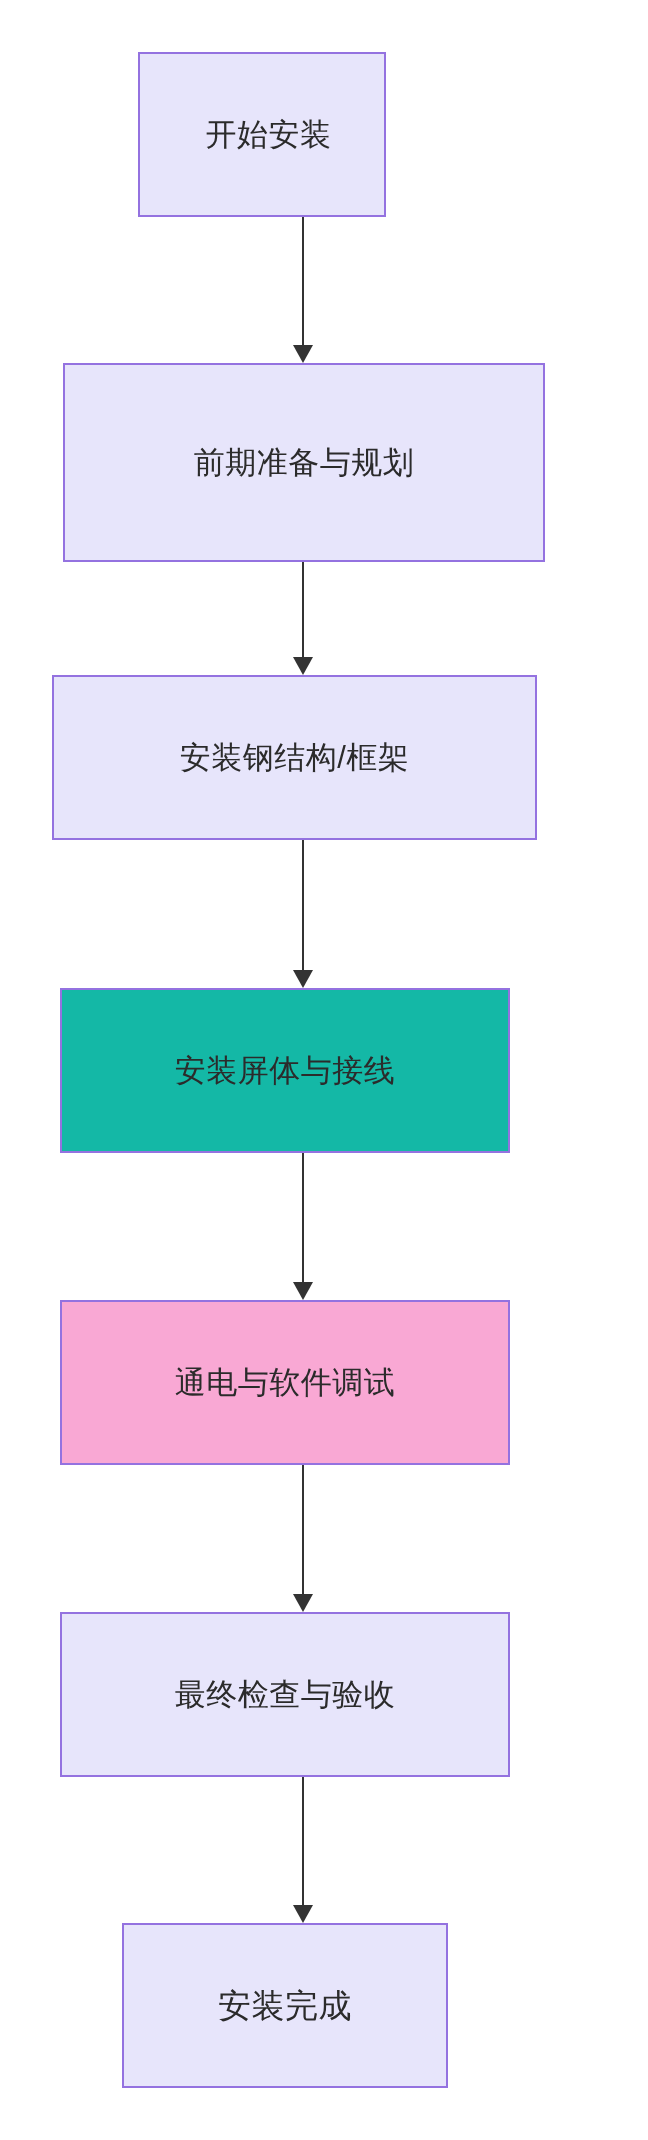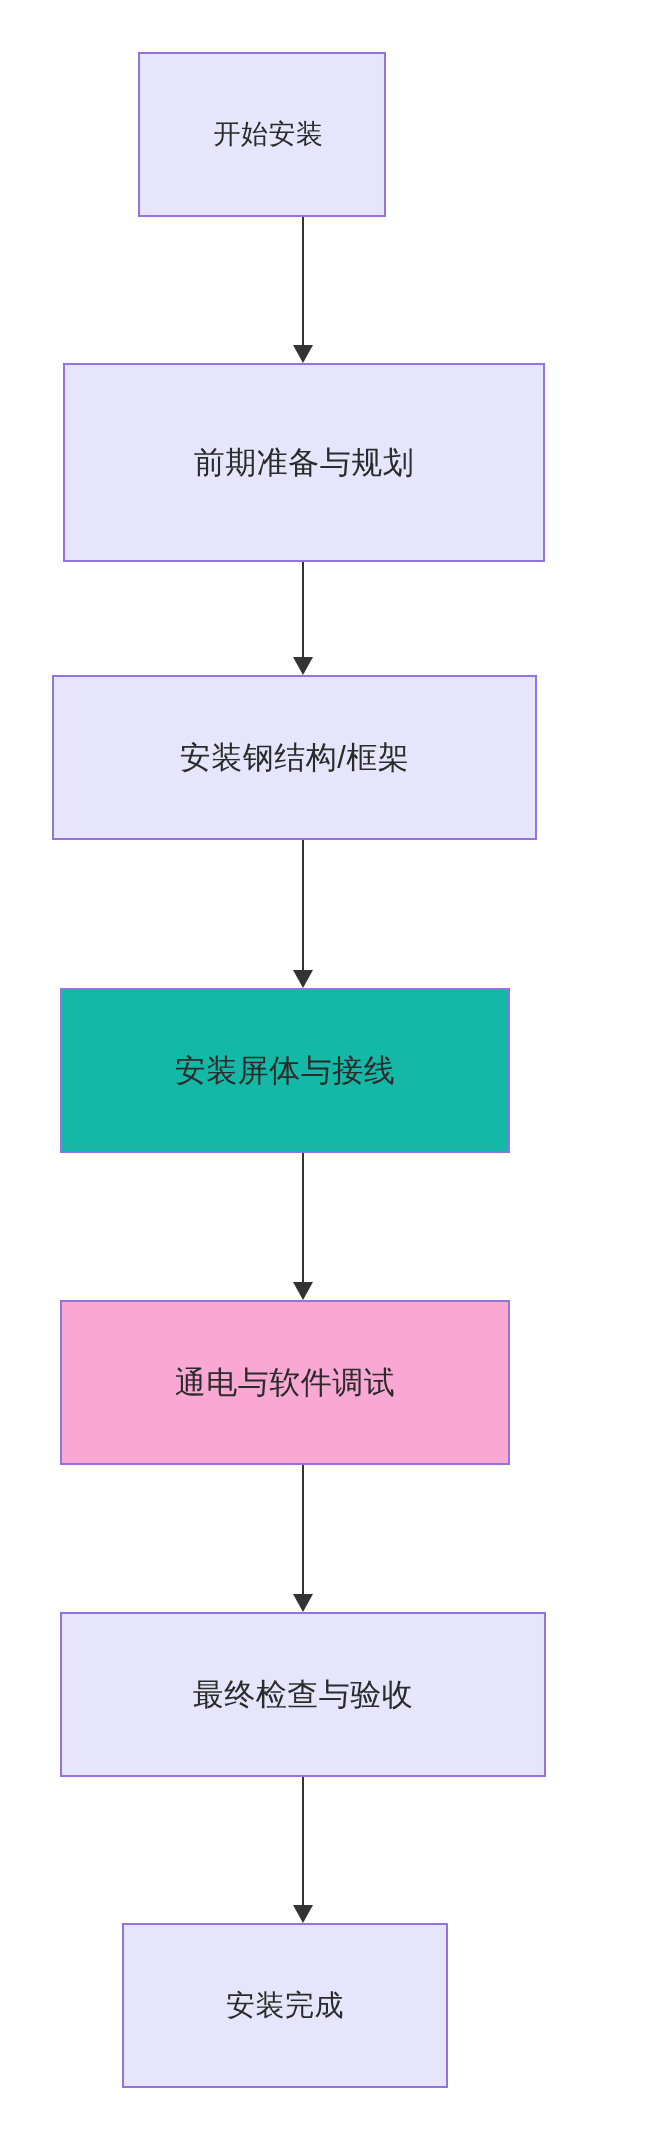--- a/index.html
+++ b/index.html
@@ -66,35 +66,35 @@
         <polygon points="293,1282 313,1282 303,1300" fill="#333333"></polygon>
         <line x1="303" y1="1465" x2="303" y2="1594" stroke="#333333" stroke-width="2"></line>
         <polygon points="293,1594 313,1594 303,1612" fill="#333333"></polygon>
         <line x1="303" y1="1777" x2="303" y2="1905" stroke="#333333" stroke-width="2"></line>
         <polygon points="293,1905 313,1905 303,1923" fill="#333333"></polygon>
       </g>
   </svg>
 
   <div id="node-layer">
       <div class="node" style="left: 138px; top: 52px; width: 248px; height: 165px; background: rgb(231, 229, 251); border-color: rgb(148, 114, 224); border-width: 2px;">
-        <span class="node-label" style="color: rgb(43, 43, 43); font-size: 27px; margin-left: 13px;">开始安装</span>
+        <span class="node-label" style="color: rgb(43, 43, 43); font-size: 31px; margin-left: 13px;">开始安装</span>
       </div>
       <div class="node" style="left: 63px; top: 363px; width: 482px; height: 199px; background: rgb(231, 229, 251); border-color: rgb(148, 114, 224); border-width: 2px;">
         <span class="node-label" style="color: rgb(43, 43, 43); font-size: 31px;">前期准备与规划</span>
       </div>
       <div class="node" style="left: 52px; top: 675px; width: 485px; height: 165px; background: rgb(231, 229, 251); border-color: rgb(148, 114, 224); border-width: 2px;">
         <span class="node-label" style="color: rgb(43, 43, 43); font-size: 31px;">安装钢结构/框架</span>
       </div>
       <div class="node" style="left: 60px; top: 988px; width: 450px; height: 165px; background: #14b8a6; border-color: rgb(148, 114, 224); border-width: 2px;">
         <span class="node-label" style="color: rgb(43, 43, 43); font-size: 31px;">安装屏体与接线</span>
       </div>
       <div class="node" style="left: 60px; top: 1300px; width: 450px; height: 165px; background: #f9a8d4; border-color: rgb(148, 114, 224); border-width: 2px;">
         <span class="node-label" style="color: rgb(43, 43, 43); font-size: 31px;">通电与软件调试</span>
       </div>
-      <div class="node" style="left: 60px; top: 1612px; width: 486px; height: 165px; background: rgb(231, 229, 251); border-color: rgb(148, 114, 224); border-width: 2px;">
+      <div class="node" style="left: 60px; top: 1612px; width: 450px; height: 165px; background: rgb(231, 229, 251); border-color: rgb(148, 114, 224); border-width: 2px;">
         <span class="node-label" style="color: rgb(43, 43, 43); font-size: 31px;">最终检查与验收</span>
       </div>
       <div class="node" style="left: 122px; top: 1923px; width: 326px; height: 165px; background: rgb(231, 229, 251); border-color: rgb(148, 114, 224); border-width: 2px;">
-        <span class="node-label" style="color: rgb(43, 43, 43); font-size: 29px;">安装完成</span>
+        <span class="node-label" style="color: rgb(43, 43, 43); font-size: 33px;">安装完成</span>
       </div>
     </div>
 
 </div>
 
 </body></html>

